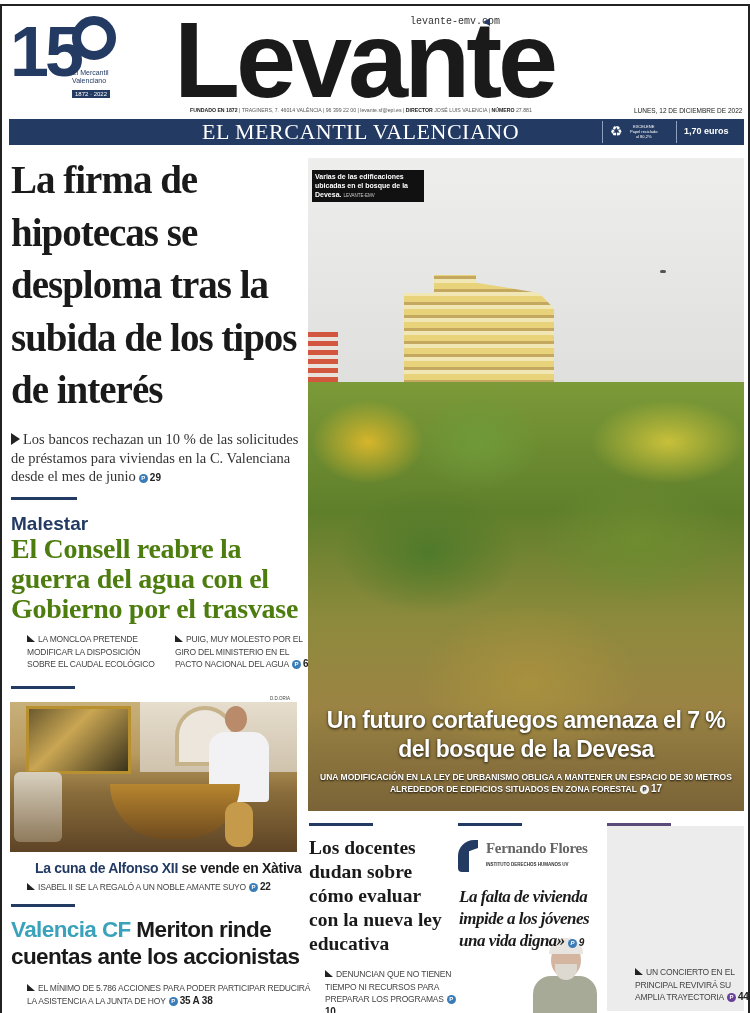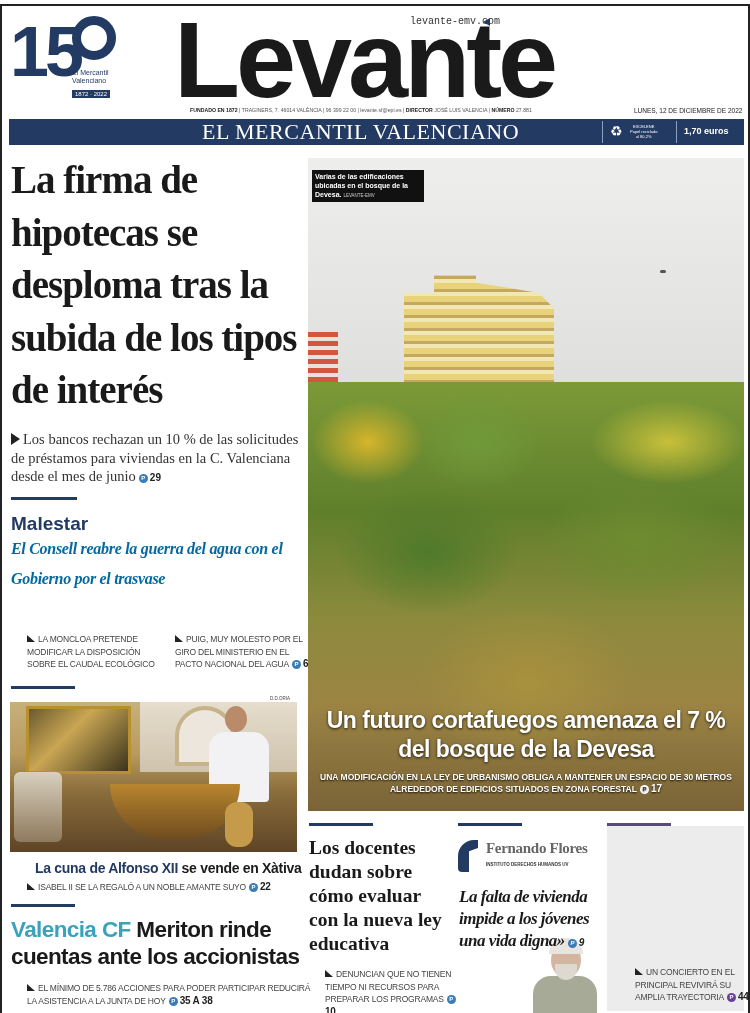--- a/index.html
+++ b/index.html
@@ -29,21 +29,21 @@
 
   
   .main-headline { position: absolute; left: 9px; top: 148px; width: 292px; font-family: "Liberation Serif", serif; font-weight: bold; font-size: 39px; line-height: 52.5px; letter-spacing: -1px; color: #1a1a1a; }
   .main-sub { position: absolute; left: 9px; top: 424px; width: 290px; font-family: "Liberation Serif", serif; font-size: 14.5px; line-height: 18.5px; color: #333; }
   .arrow-right { display: inline-block; width: 0; height: 0; border-top: 6px solid transparent; border-bottom: 6px solid transparent; border-left: 9px solid #222; margin-right: 3px; vertical-align: -1px; }
   .pg { display: inline-block; width: 9px; height: 9px; border-radius: 50%; background: #3a7cb8; color: #fff; font-family: "Liberation Sans", sans-serif; font-size: 6px; line-height: 9px; text-align: center; font-weight: bold; vertical-align: 1px; margin: 0 2px 0 3px; }
   .pgnum { font-family: Liberation Sans, sans-serif; font-weight: bold; font-size: 10px; color: #222; }
   .rule { position: absolute; height: 3px; background: #233a63; }
 
   .kicker { position: absolute; left: 9px; top: 507px; font-family: "Liberation Sans", sans-serif; font-weight: bold; font-size: 19px; color: #233a63; }
-  .head2 { position: absolute; left: 9px; top: 528px; width: 294px; font-family: "Liberation Serif", serif; font-weight: bold; font-size: 16px; line-height: 30px; color: #0369a1; letter-spacing: -0.3px; font-style: italic; }
+  .head2 { position: absolute; left: 9px; top: 528px; width: 294px; font-family: "Liberation Serif", serif; font-weight: bold; font-size: 28px; line-height: 30px; color: #4d7c0f; letter-spacing: -0.3px; }
   .sub-caps { font-family: "Liberation Sans", sans-serif; font-size: 8.5px; line-height: 12.5px; color: #444; text-transform: uppercase; letter-spacing: -0.2px; margin-left: 16px; }
   .tri { display: inline-block; width: 0; height: 0; border-left: 8px solid #222; border-top: 7px solid transparent; margin-right: 3px; vertical-align: 0px; }
   .sub2a { position: absolute; left: 9px; top: 627px; width: 140px; }
   .sub2b { position: absolute; left: 157px; top: 627px; width: 142px; }
 
   .photo-credit-small { position: absolute; left: 268px; top: 690px; font-family: "Liberation Sans", sans-serif; font-size: 4.5px; color: #444; }
   .photo-small { position: absolute; left: 8px; top: 696px; width: 287px; height: 150px; overflow: hidden; background: linear-gradient(180deg,#c8b07a 0%,#b89a5e 35%,#8a6d3b 60%,#5e4426 100%); }
   .ps-painting { position: absolute; left: 16px; top: 4px; width: 105px; height: 68px; background: linear-gradient(135deg,#6b5a2f,#c9a653 40%,#3b331c); border: 3px solid #b8902f; }
   .ps-wall { position: absolute; left: 130px; top: 0; width: 160px; height: 70px; background: linear-gradient(180deg,#e6ddcd,#cfc3ad); }
   .ps-arch { position: absolute; left: 165px; top: 4px; width: 60px; height: 60px; border-radius: 30px 30px 0 0; background: #ece6dc; border: 4px solid #c7b38a; }

